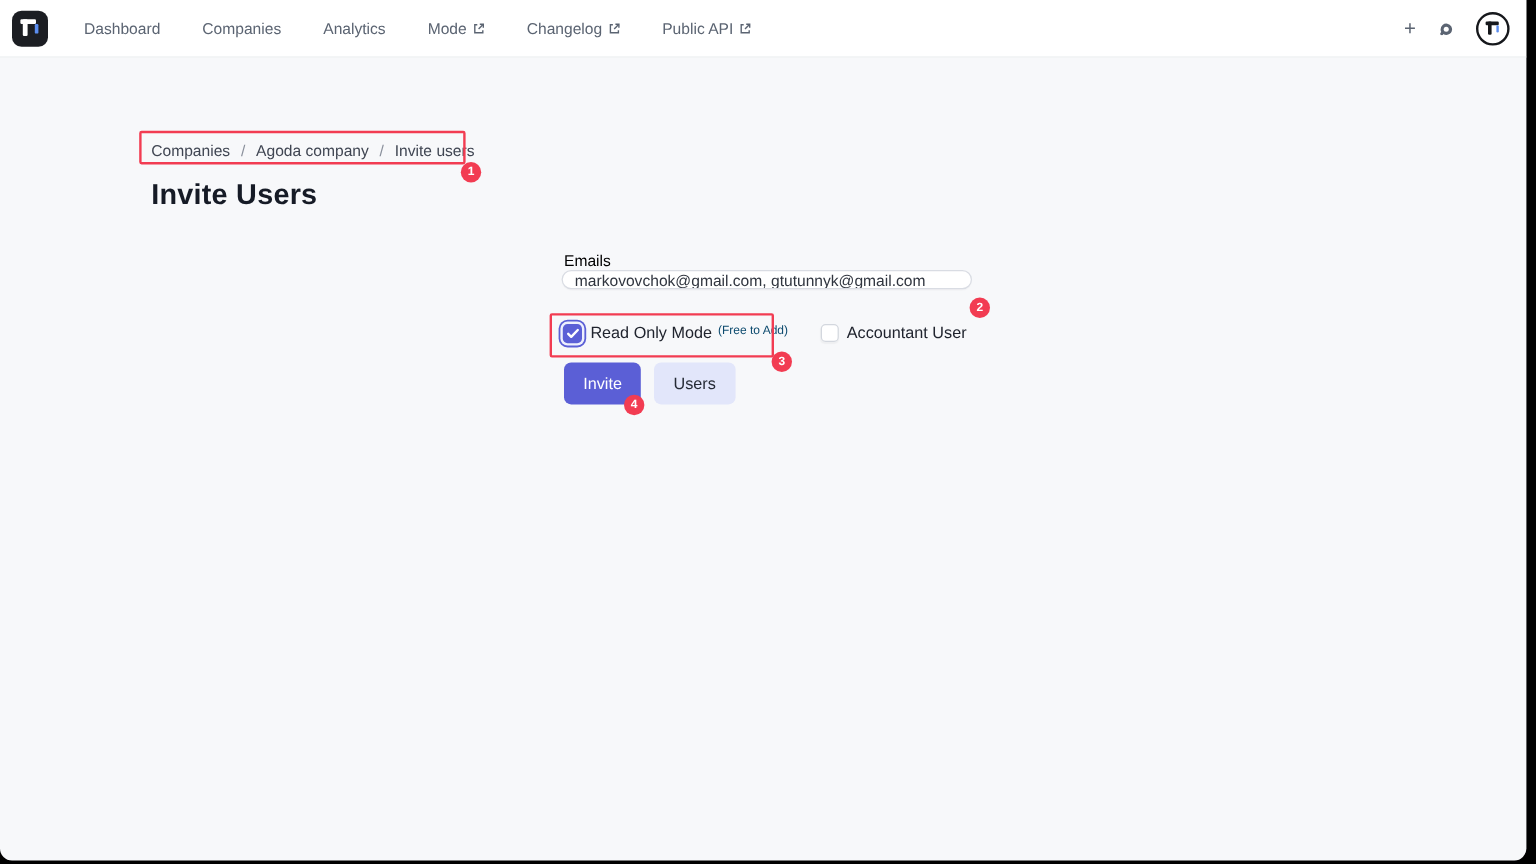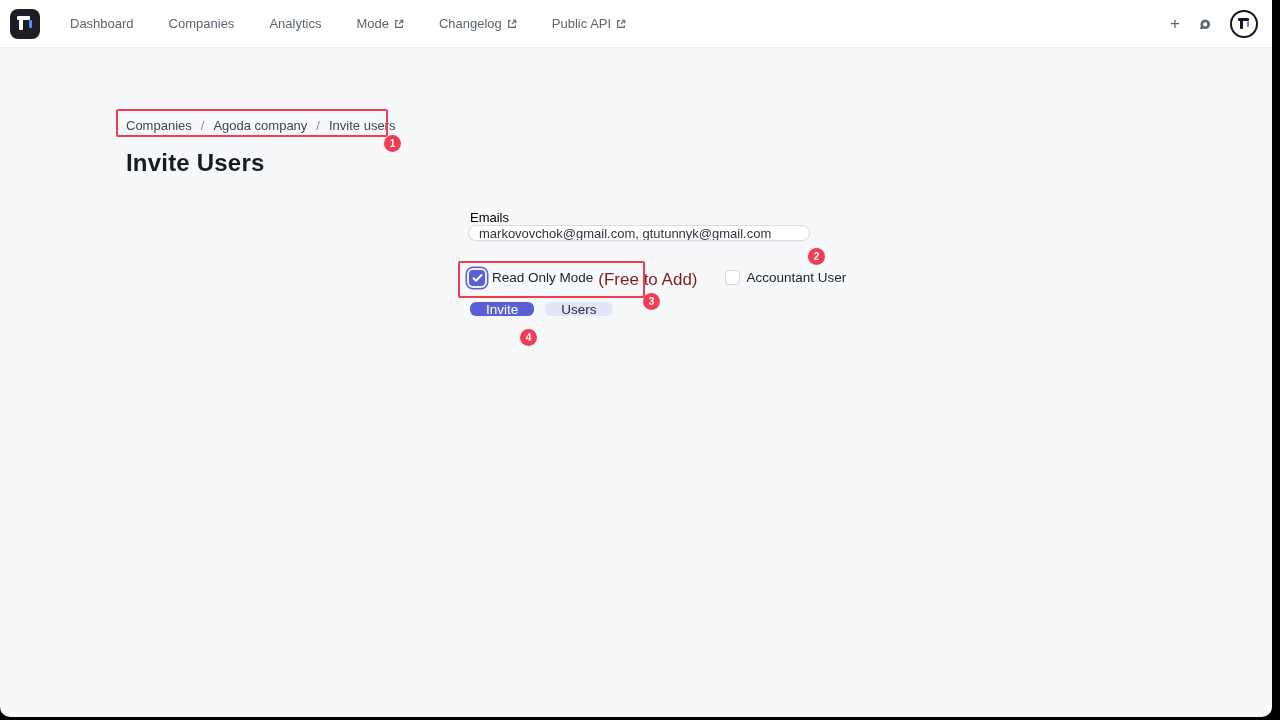--- a/index.html
+++ b/index.html
@@ -76,27 +76,27 @@
   .checkbox.checked {
     background:#5b5fd6;
     box-shadow:0 0 0 2px #eef0fd, 0 0 0 3.5px #5b5fd6;
   }
   .checkbox.checked svg { position:absolute; left:2.5px; top:3px; }
   .checkbox.unchecked {
     width:15px; height:15px; background:#fff; border:1px solid #d3d7de; border-radius:4px;
     box-shadow:0 1px 1px rgba(20,24,34,.04);
   }
   .cb-label { font-size:13.5px; font-weight:500; color:#20242e; margin-left:7px; cursor:pointer; white-space:nowrap; }
-  .cb-hint  { font-size:17px; color:#7f1d1d; margin-left:5px; white-space:nowrap; }
+  .cb-hint  { font-size:10px; color:#0c4a6e; margin-left:5px; white-space:nowrap; }
   .cb-gap   { width:27px; flex:0 0 auto; }
 
   
   .btn-row { position:absolute; left:470px; top:254px; display:flex; gap:11px; }
   .btn {
-    height:14px; border:none; border-radius:6px; font-size:13.5px; font-weight:500;
+    height:35px; border:none; border-radius:6px; font-size:13.5px; font-weight:500;
     font-family:"Liberation Sans","DejaVu Sans",sans-serif; cursor:pointer;
     display:flex; align-items:center; justify-content:center; padding:0 16px;
   }
   .btn-invite { background:#5b5fd6; color:#ffffff; }
   .btn-cancel { background:#e2e6fa; color:#262b36; }
 
   
   .anno-box { position:absolute; border:2.5px solid #f23c52; border-radius:2px; pointer-events:none; }
   .anno-box.box1 { left:116px; top:61px;  width:272px; height:28px; }
   .anno-box.box3 { left:458px; top:213px; width:187px; height:37px; }

